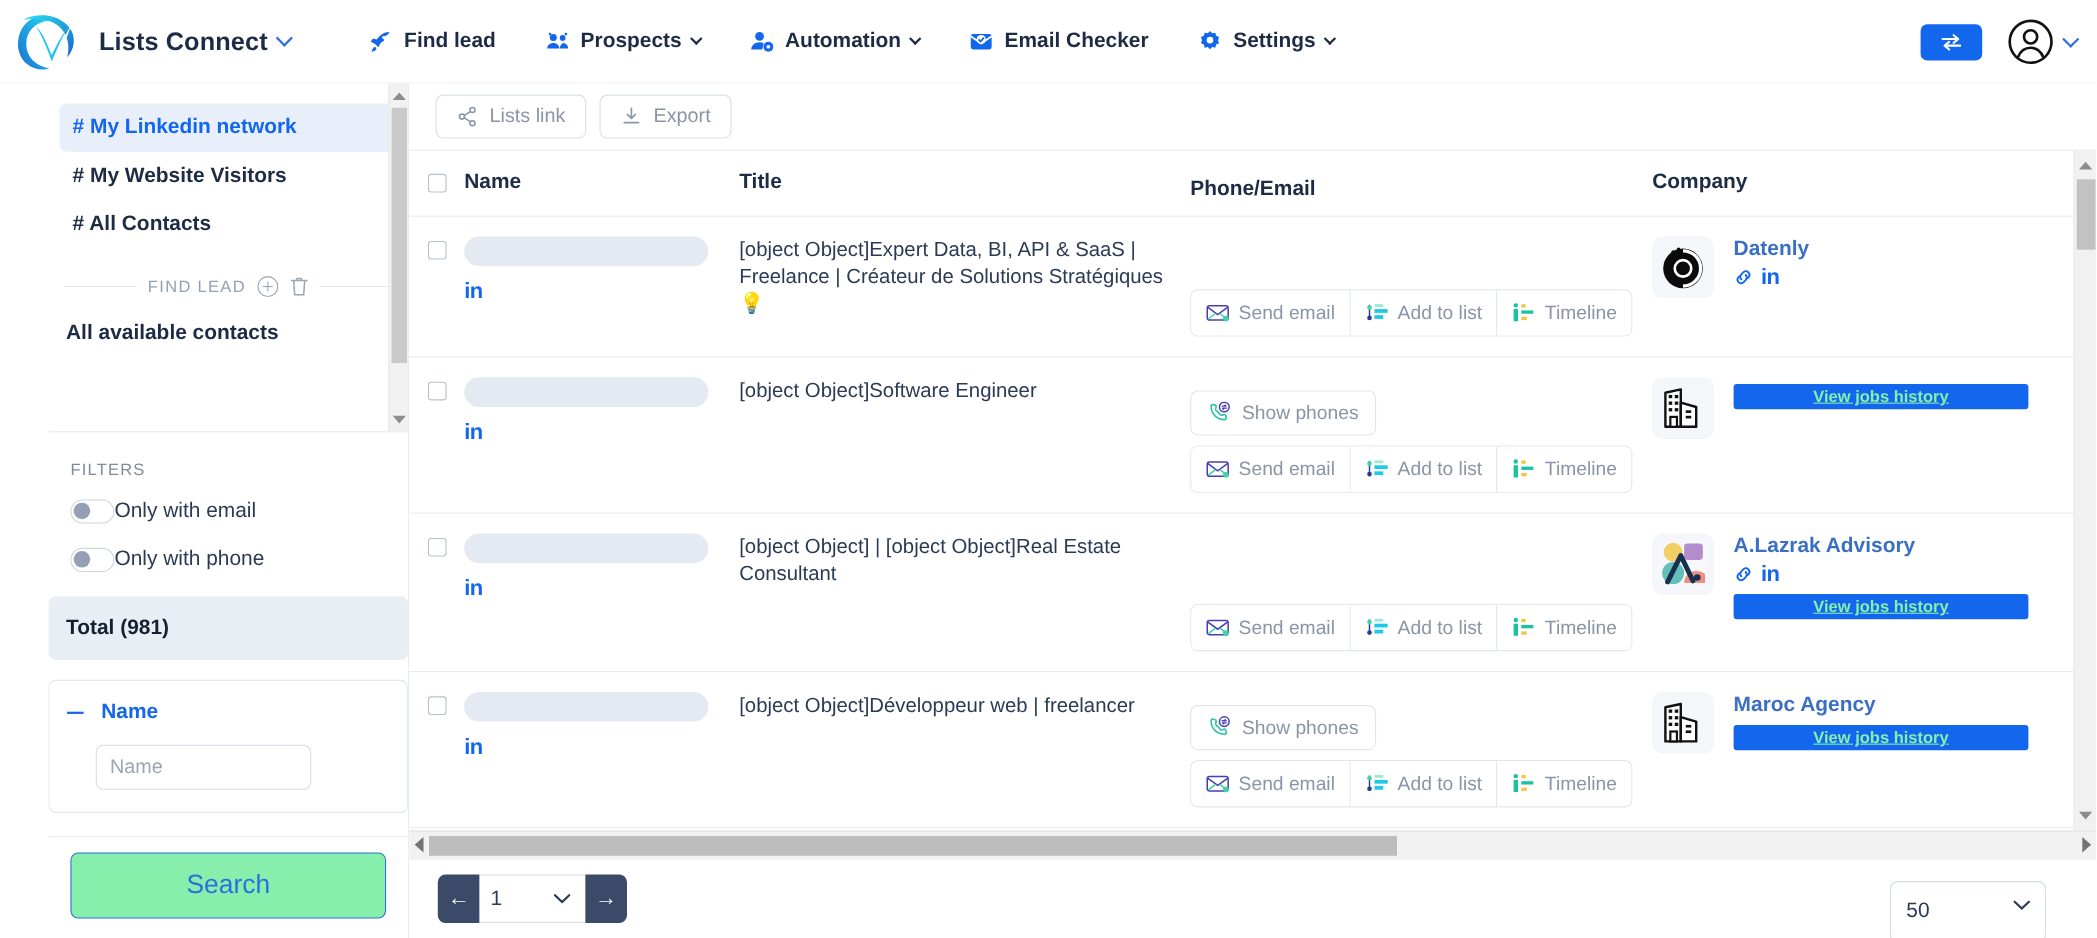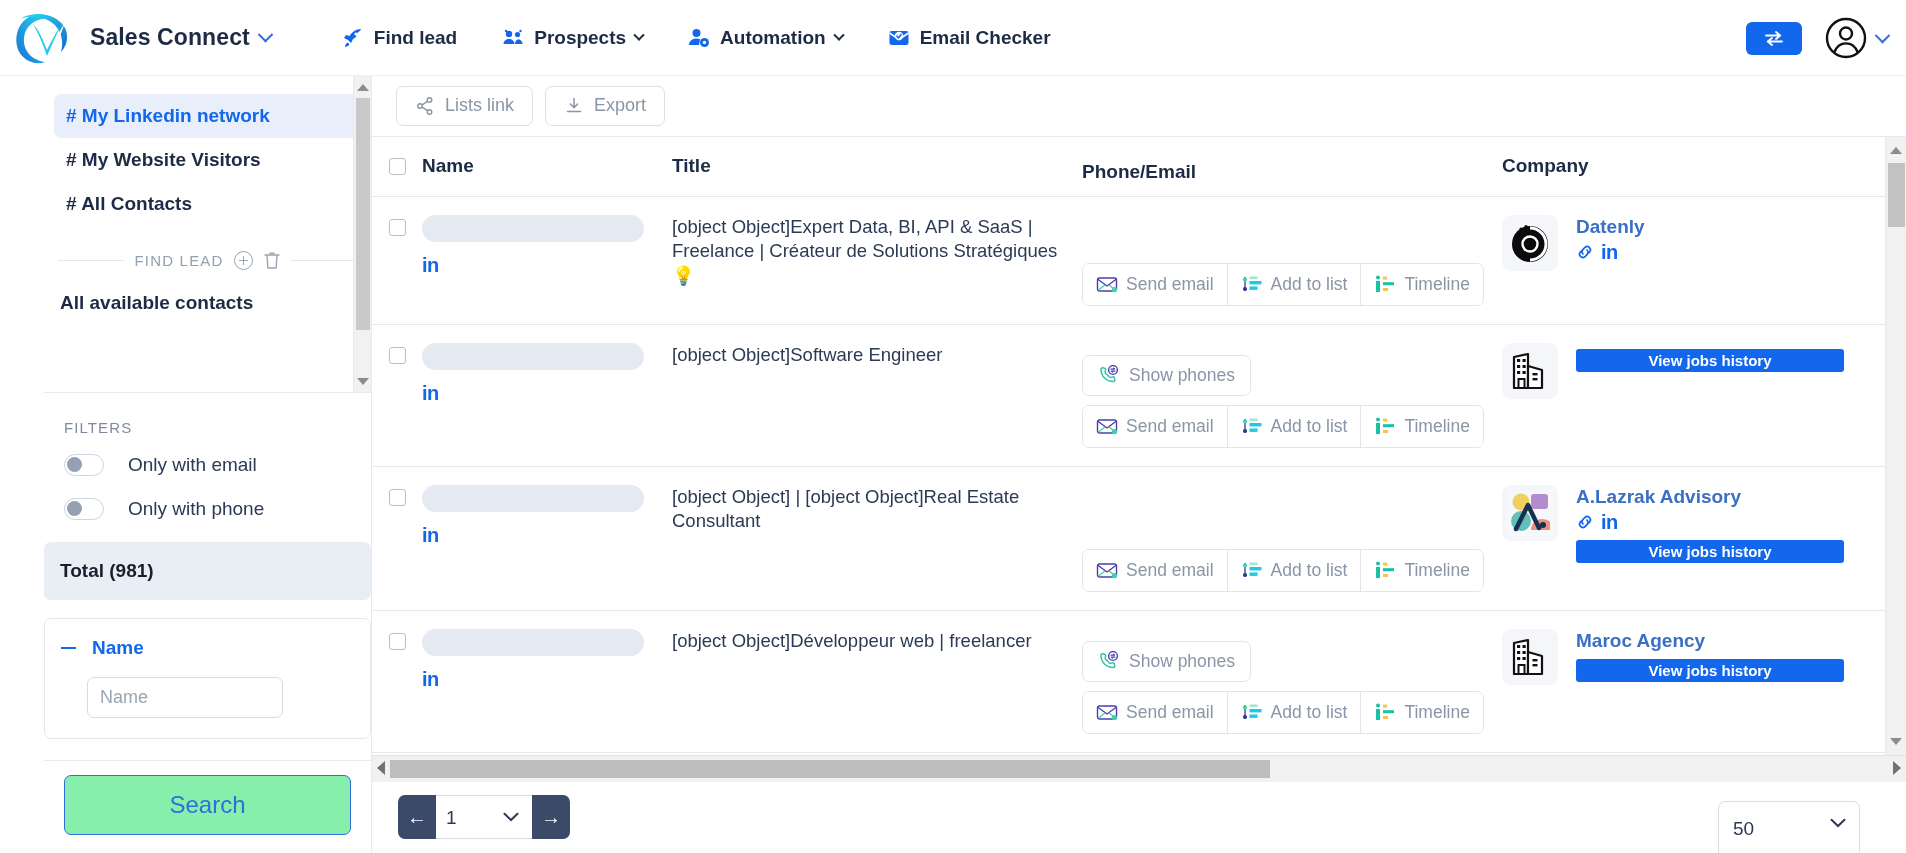--- a/index.html
+++ b/index.html
@@ -136,21 +136,21 @@
 
   .filters {
     padding: 26px 20px 0 20px;
     flex: 1 1 auto; position: relative; overflow: hidden;
   }
   .filters-title {
     font-size: 15px; letter-spacing: 1.1px; color: #7f8b9d; font-weight: 500;
     margin-bottom: 18px;
   }
   .toggle-row {
-    display: flex; align-items: center; gap: 24px; margin-bottom: 22px; cursor: pointer;
+    display: flex; align-items: center; gap: 0; margin-bottom: 22px; cursor: pointer;
   }
   .toggle {
     width: 40px; height: 22px; border-radius: 11px;
     border: 1.5px solid #cdd5e0; background: #fff;
     position: relative; flex: 0 0 auto;
   }
   .toggle .knob {
     position: absolute; left: 2px; top: 2px;
     width: 15px; height: 15px; border-radius: 50%; background: #94a0b3;
   }
@@ -277,23 +277,23 @@
     overflow: hidden;
   }
   .comp-right { flex: 1 1 auto; min-width: 0; }
   .comp-name {
     font-size: 19px; font-weight: 700; color: #3a6fc4; cursor: pointer;
     line-height: 1.25;
   }
   .comp-links { display: flex; align-items: center; gap: 7px; margin-top: 2px; }
   .jobs-btn {
     display: block; width: 268px; height: 23px; margin-top: 6px;
-    background: #1267ec; color: #ffffff; border: none; border-radius: 3px;
+    background: #1267ec; color: #86efac; border: none; border-radius: 3px;
     font-size: 15px; font-weight: 700;
-    font-family: "Liberation Sans", sans-serif; cursor: pointer;
+    font-family: "Liberation Sans", sans-serif; cursor: pointer; text-decoration: underline;
   }
 
   
   .hscroll {
     height: 26px; background: #f1f1f1; border-top: 1px solid #e2e2e2;
     display: flex; align-items: center; position: relative; flex: 0 0 26px;
   }
   .hs-left, .hs-right {
     width: 0; height: 0; border-top: 7px solid transparent; border-bottom: 7px solid transparent;
     position: absolute; cursor: pointer;
@@ -373,21 +373,21 @@
         </linearGradient>
       </defs>
       <path d="M31 6 C12 6 3 22 6 38 C9 52 24 58 34 54 C20 52 12 42 13 30 C14 18 24 11 34 11 Z" fill="url(#g2)"></path>
       <path d="M10 10 C26 2 46 6 54 20 C58 28 56 38 50 44 C54 30 48 16 34 11 C26 8 17 9 10 10 Z" fill="url(#g1)"></path>
       <path d="M18 20 C24 40 32 50 36 54 C44 42 50 26 54 14 C46 28 40 40 36 46 C32 38 26 28 18 20 Z" fill="#ffffff"></path>
       <path d="M22 16 C30 30 34 42 36 48 C42 34 48 20 54 12 C46 22 40 34 36 42 C32 32 28 22 22 16 Z" fill="#23c7ec"></path>
     </svg>
   </div>
 
   <div class="brand">
-    <span class="brand-name">Sales Connect</span>
+    <span class="brand-name">Lists Connect</span>
     <span class="caret"></span>
   </div>
 
   <nav class="nav">
 
     <div class="nav-item">
       <svg class="nav-ico" viewBox="0 0 24 24">
         <path d="M20 3c-5 0-9 3-11.5 7L5 9l-2 3 4 2 3 3 2-4 3-2 .5-3.5C18 5.5 20 4.5 20 3z" fill="#1267ec"></path>
         <circle cx="15" cy="8" r="1.6" fill="#fff"></circle>
         <path d="M6 17c-1.5 1-2 4-2 4s3-.5 4-2c.8-1.2-.8-2.8-2-2z" fill="#1267ec"></path>
@@ -422,20 +422,28 @@
     <div class="nav-item">
       <svg class="nav-ico" viewBox="0 0 24 24">
         <rect x="2.5" y="5" width="19" height="14" rx="2.2" fill="#1267ec"></rect>
         <path d="M2.5 7l9.5 6.5L21.5 7" fill="none" stroke="#fff" stroke-width="1.7"></path>
         <circle cx="12" cy="10" r="4.2" fill="#fff"></circle>
         <path d="M10 10.2l1.4 1.5 2.7-3" fill="none" stroke="#1267ec" stroke-width="1.6" stroke-linecap="round"></path>
       </svg>
       <span>Email Checker</span>
     </div>
 
+    <div class="nav-item">
+      <svg class="nav-ico" viewBox="0 0 24 24">
+        <path d="M12 2.2l2 2.1 2.8-.6.8 2.8 2.6 1.2-.9 2.8.9 2.8-2.6 1.2-.8 2.8-2.8-.6-2 2.1-2-2.1-2.8.6-.8-2.8L3.8 13.3l.9-2.8-.9-2.8 2.6-1.2.8-2.8 2.8.6z" fill="#1267ec"></path>
+        <circle cx="12" cy="10.5" r="3" fill="#fff"></circle>
+      </svg>
+      <span>Settings</span>
+      <span class="caret sm dark"></span>
+    </div>
   </nav>
 
   <div class="header-right">
     <button class="swap-btn">
       <svg width="24" height="18" viewBox="0 0 24 18">
         <path d="M4 6.5h14M14 3l4.2 3.5L14 10" stroke="#fff" stroke-width="1.9" fill="none" stroke-linecap="round" stroke-linejoin="round"></path>
         <path d="M20 12.5H6M10 9l-4.2 3.5L10 16" stroke="#fff" stroke-width="1.9" fill="none" stroke-linecap="round" stroke-linejoin="round"></path>
       </svg>
     </button>
     <div class="avatar-wrap">

